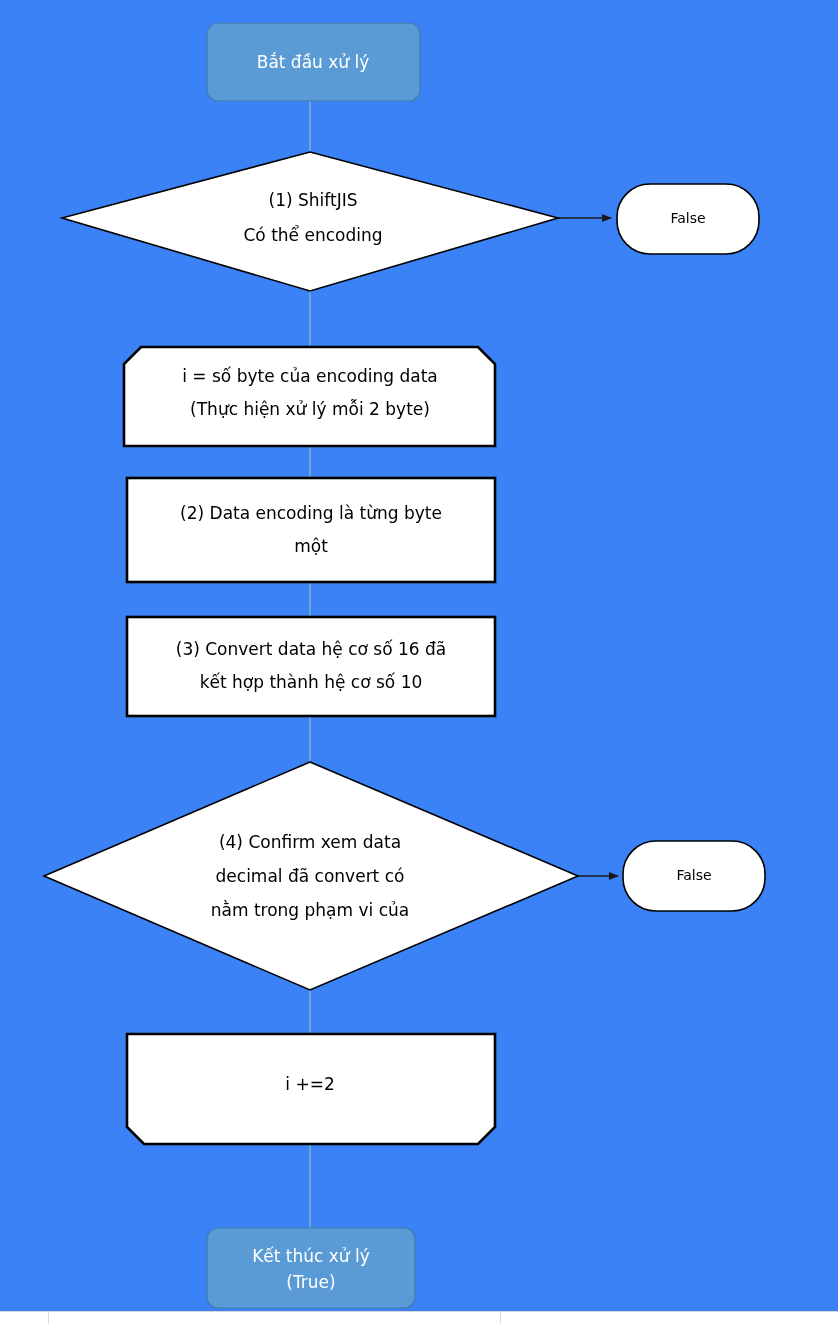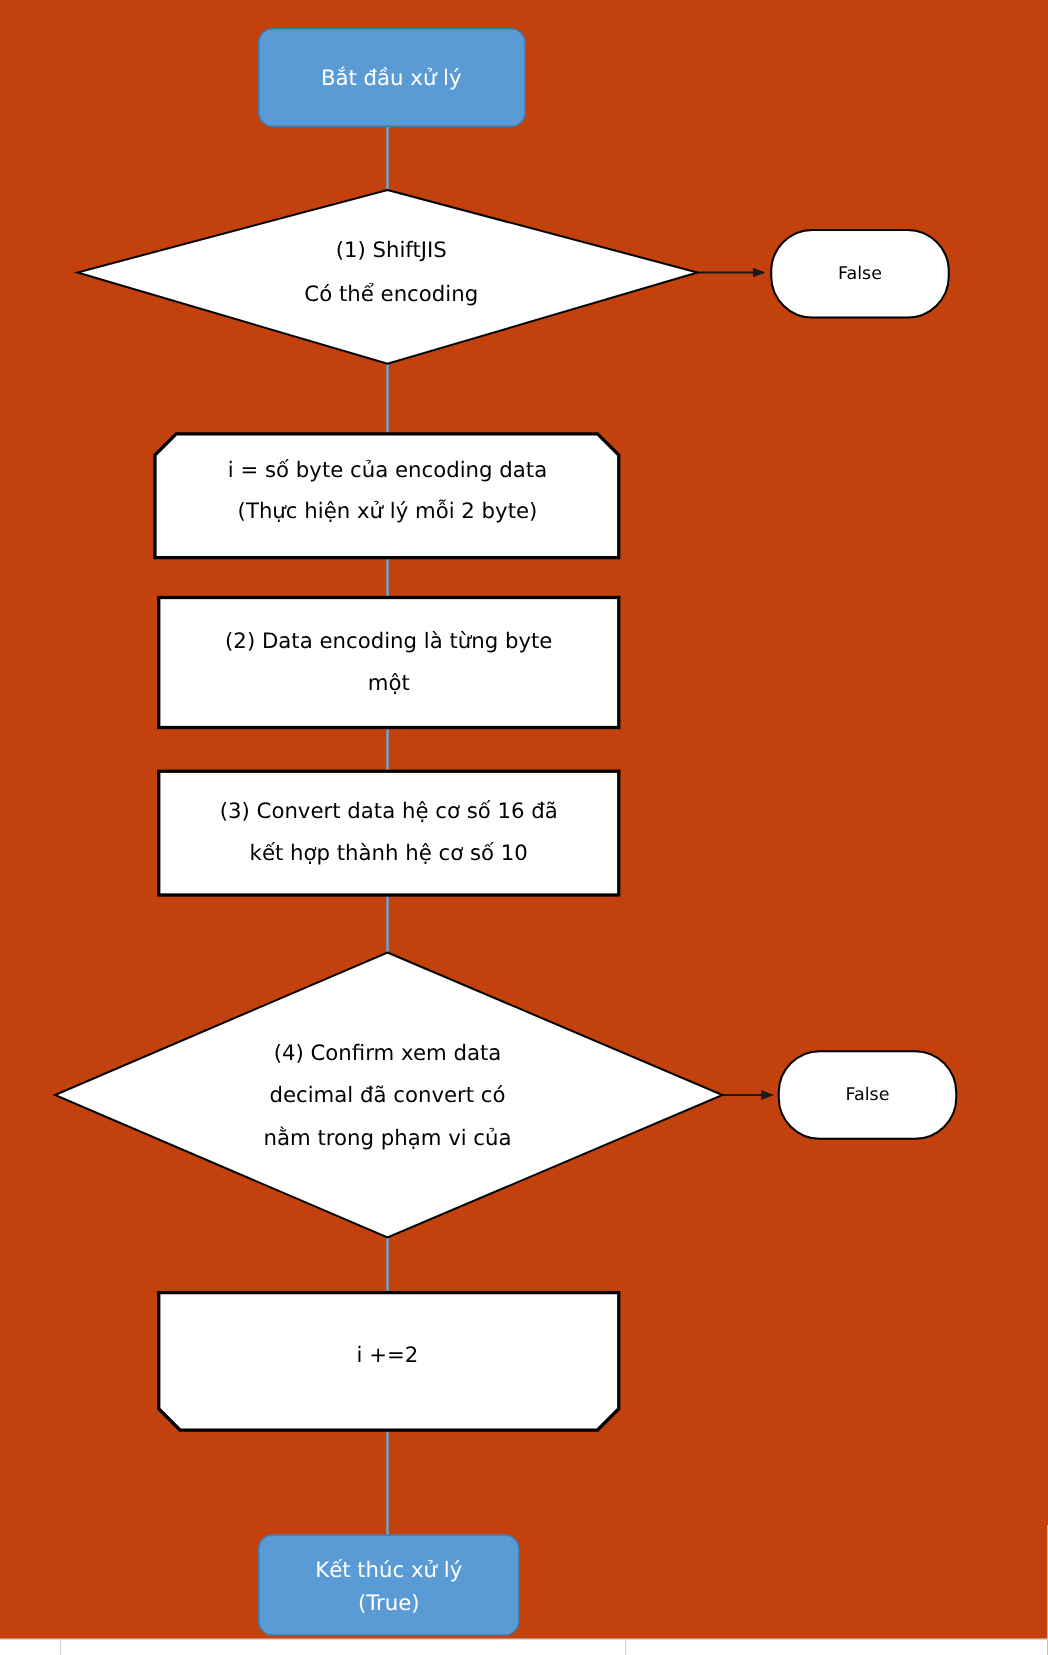--- a/index.html
+++ b/index.html
@@ -8,21 +8,21 @@
     padding: 0;
     background: #ffffff;
   }
   body {
     font-family: "DejaVu Sans", sans-serif;
   }
   #canvas {
     position: relative;
     width: 838px;
     height: 1324px;
-    background: #c2410c;
+    background: #3b82f6;
     overflow: hidden;
   }
   #flow-svg {
     position: absolute;
     left: 0;
     top: 0;
     width: 838px;
     height: 1324px;
   }
   .node-text {

